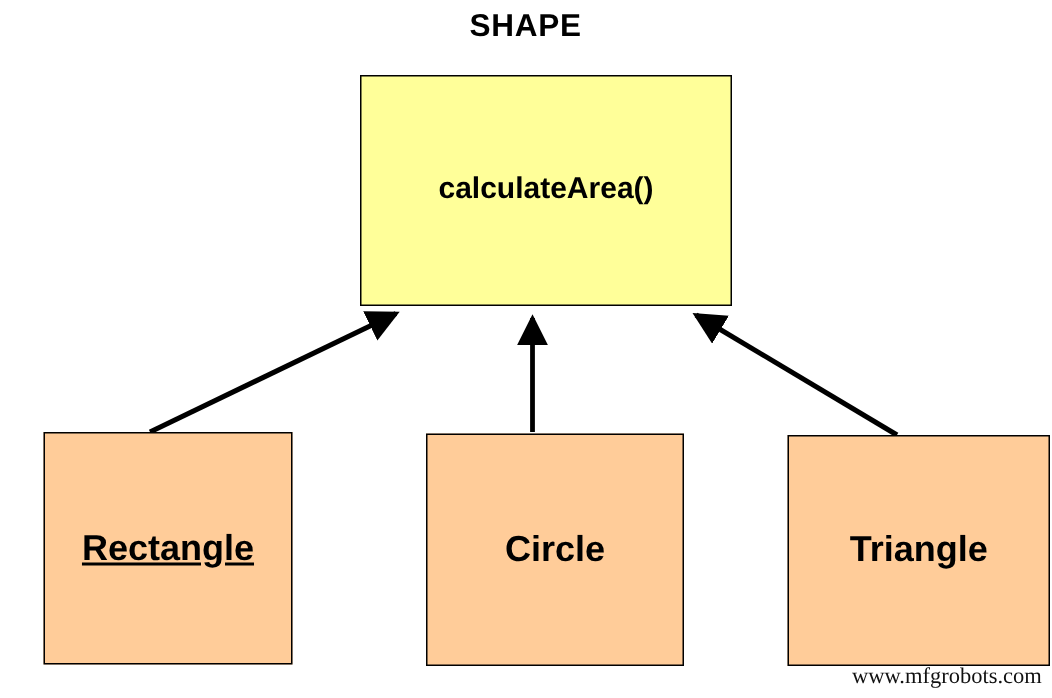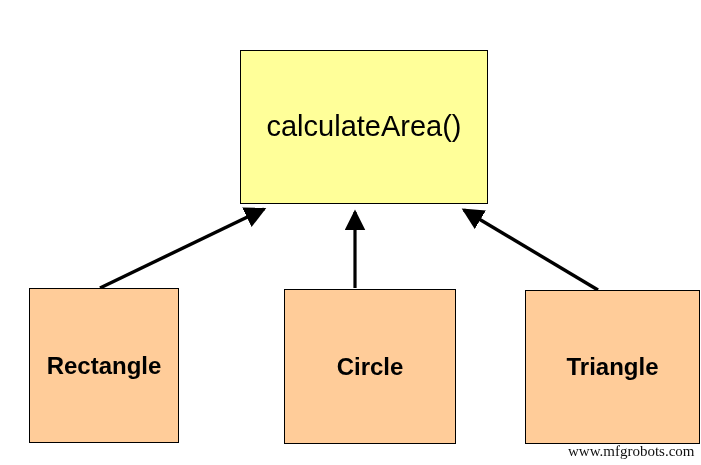--- a/index.html
+++ b/index.html
@@ -37,38 +37,39 @@
     color: #000000;
   }
   .node-base {
     left: 240px;
     top: 50px;
     width: 248px;
     height: 154px;
     background: #ffff99;
   }
   .node-base .method-line {
-    font-size: 29px;
-    font-weight: normal;
+    font-size: 20px;
+    font-weight: bold;
     line-height: 1.28;
     white-space: nowrap;
   }
   .node-child {
     background: #ffcc99;
   }
   .node-child .node-label {
     font-size: 24px;
     font-weight: bold;
     white-space: nowrap;
   }
   .node-rectangle {
     left: 29px;
     top: 288px;
-    width: 150px;
+    width: 166px;
     height: 155px;
+    text-decoration: underline;
   }
   .node-circle {
     left: 284px;
     top: 289px;
     width: 172px;
     height: 155px;
   }
   .node-triangle {
     left: 525px;
     top: 290px;
@@ -92,20 +93,21 @@
     color: #111111;
     white-space: nowrap;
     margin-left: 12px;
   }
 </style>
 </head>
 <body>
 
 <div id="canvas">
 
+  <div class="diagram-title">SHAPE</div>
 
   <svg class="edges" viewBox="0 0 701 465" xmlns="http://www.w3.org/2000/svg">
     <defs>
       <marker id="arrowhead" markerWidth="7" markerHeight="7" refX="5.6" refY="3.2" orient="auto" markerUnits="strokeWidth">
         <path d="M 0 0 L 6.4 3.2 L 0 6.4 z" fill="#000000"></path>
       </marker>
     </defs>
     <line x1="100" y1="288" x2="264" y2="209" stroke="#000000" stroke-width="3.4" marker-end="url(#arrowhead)"></line>
     <line x1="355" y1="288" x2="355" y2="212" stroke="#000000" stroke-width="3.2" marker-end="url(#arrowhead)"></line>
     <line x1="598" y1="290" x2="464" y2="210" stroke="#000000" stroke-width="3.4" marker-end="url(#arrowhead)"></line>

